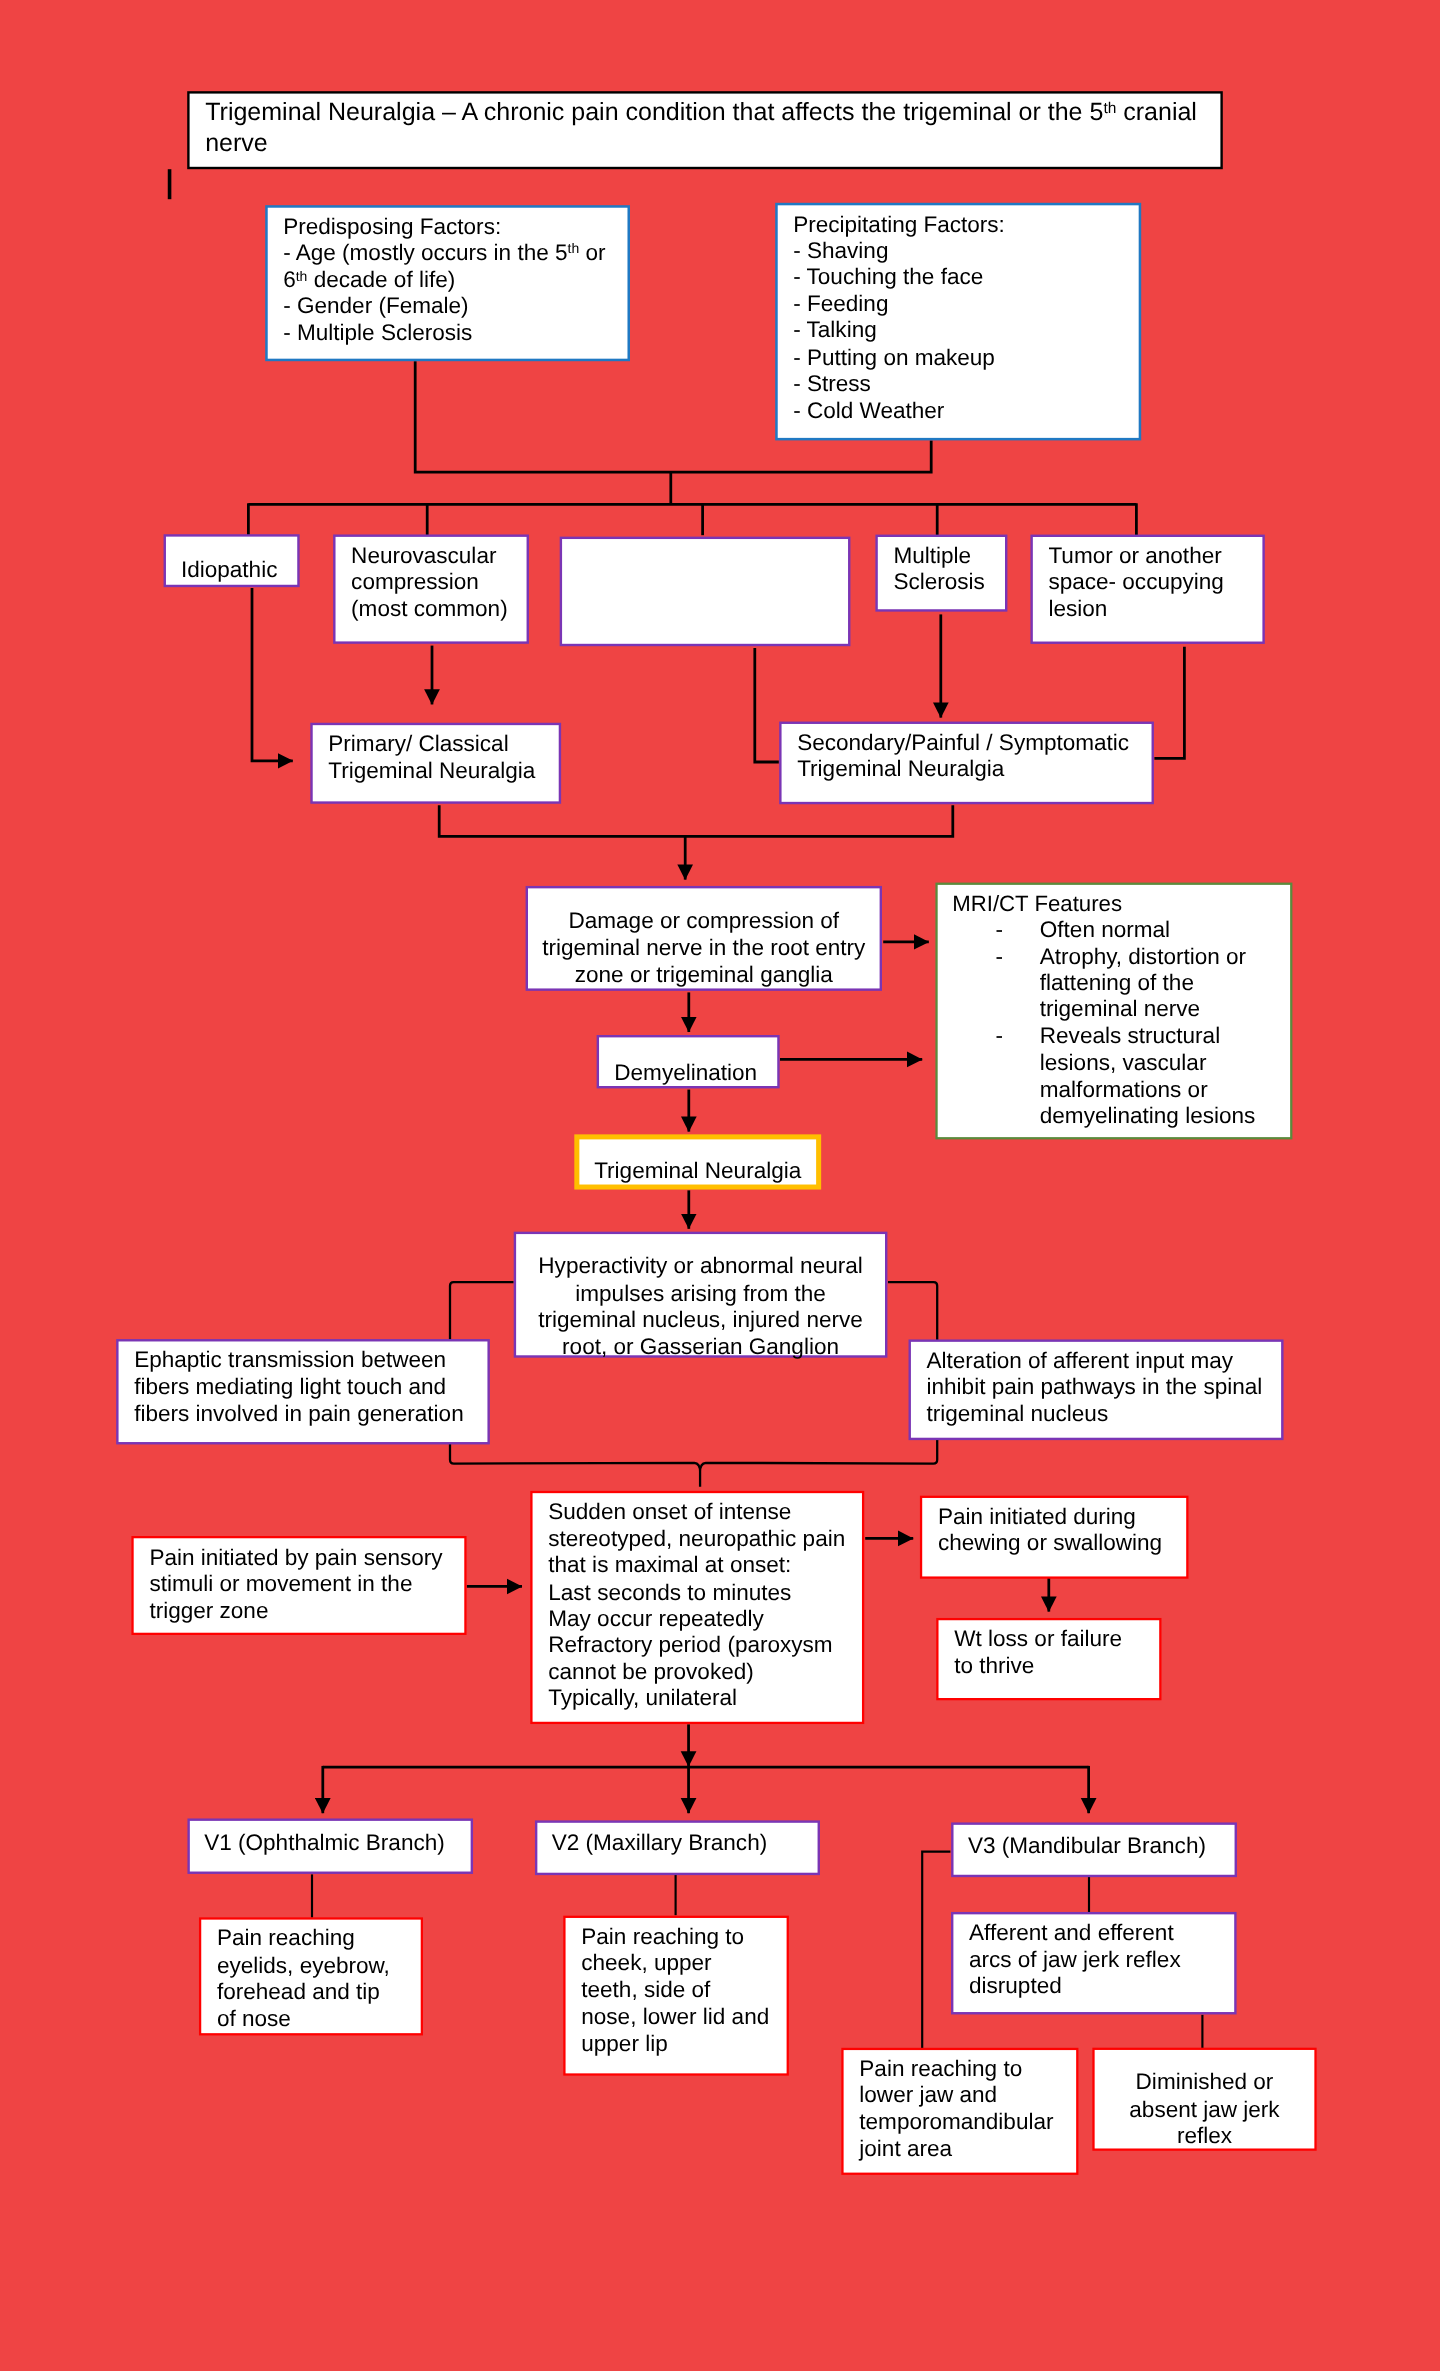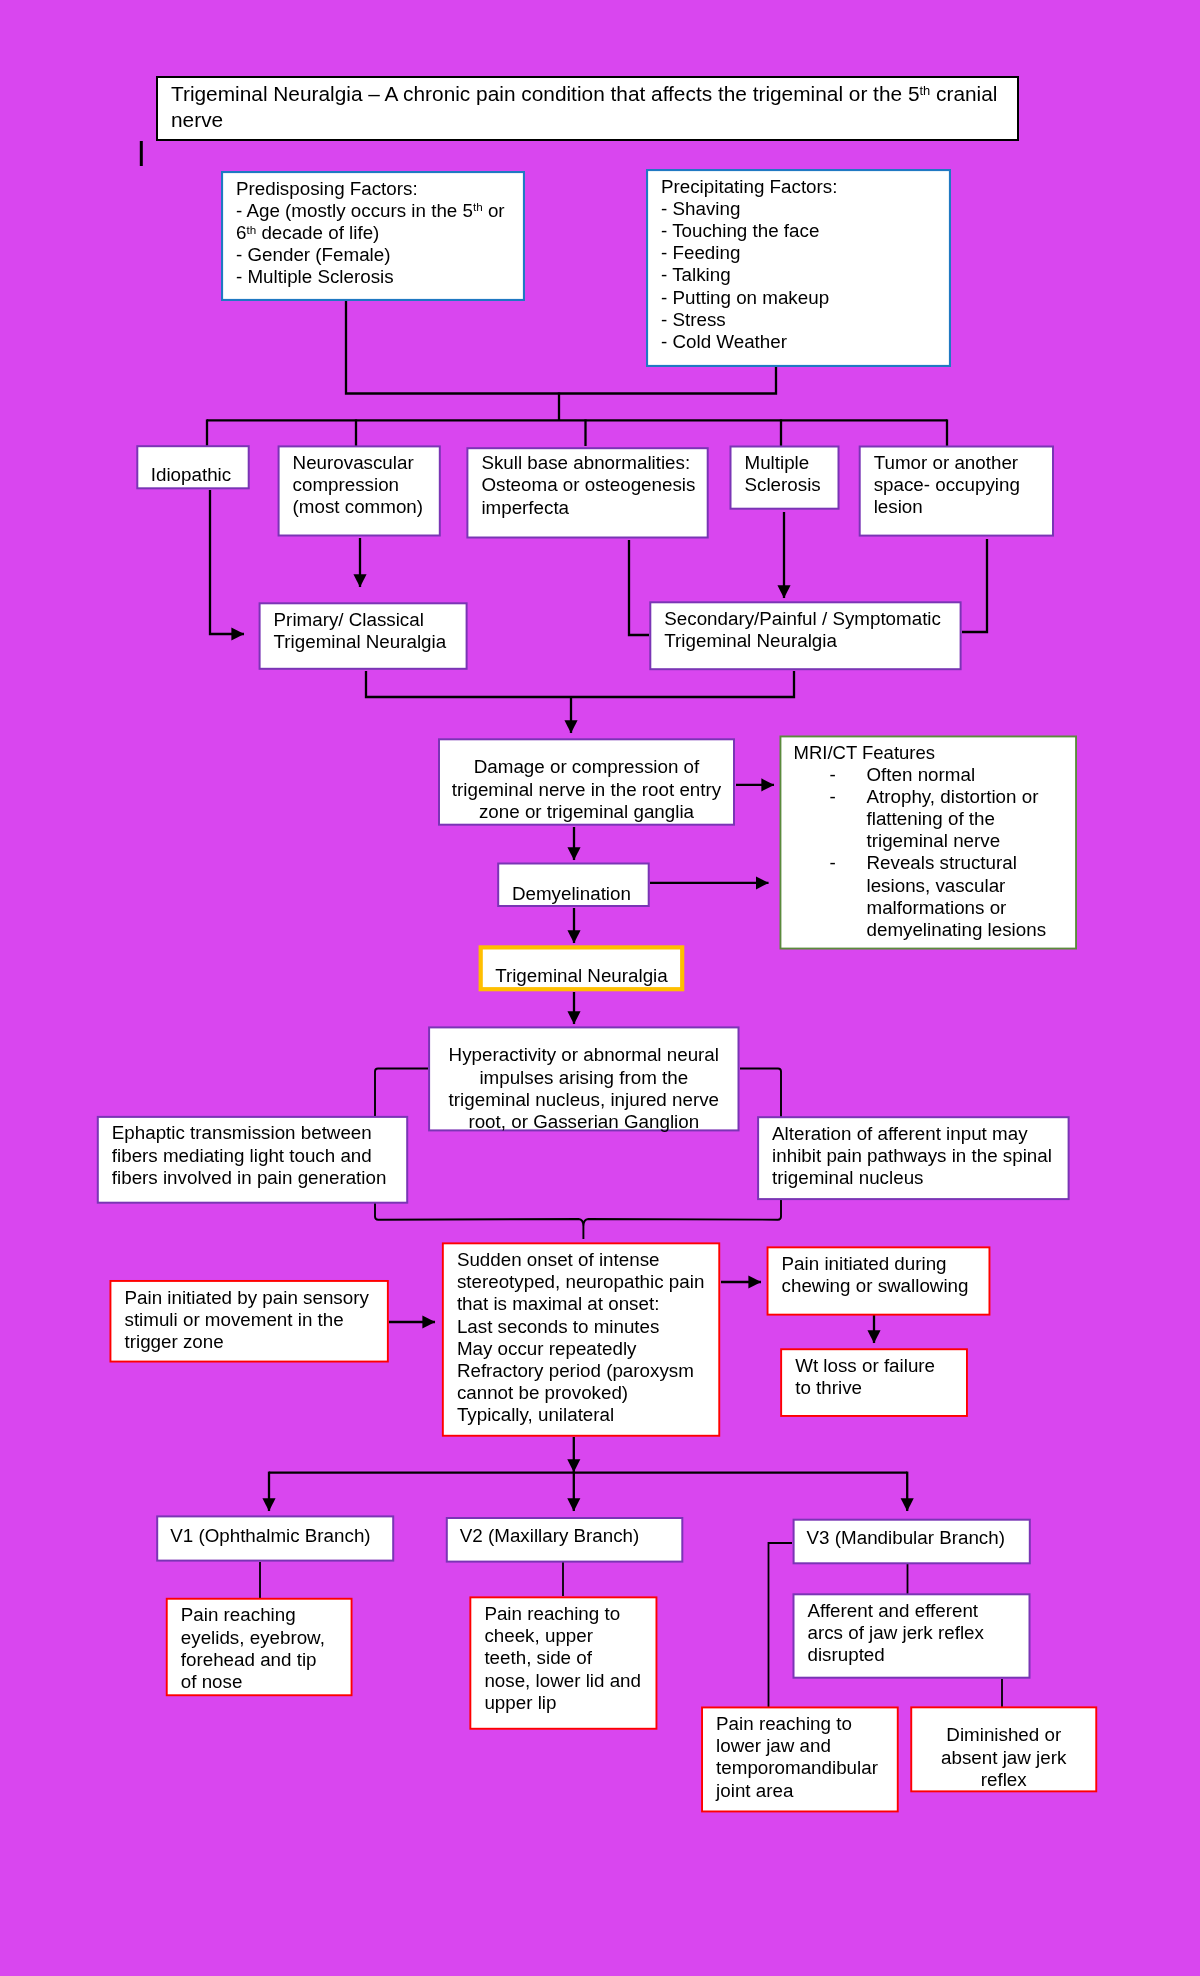--- a/index.html
+++ b/index.html
@@ -1,17 +1,17 @@
 <!DOCTYPE html>
 <html><head>
 <meta charset="utf-8">
 <title>Trigeminal Neuralgia flow chart</title>
 <style>
   html,body{margin:0;padding:0;background:#fff;}
-  #page{position:relative;width:1200px;height:1976px;background:#d946ef;
+  #page{position:relative;width:1200px;height:1976px;background:#ef4444;
         font-family:"Liberation Sans",sans-serif;color:#000;overflow:hidden;
         -webkit-font-smoothing:antialiased;}
   .node{transform:translateZ(0);}
   #frames,#wires{position:absolute;left:0;top:0;width:1200px;height:1976px;pointer-events:none;}
   .node{position:absolute;box-sizing:border-box;font-size:18.8px;line-height:22.2px;}
   .ctr{text-align:center;}
   .pad{padding:6.5px 0 0 15px;}
   .padc{padding:18px 4px 0 4px;}
   .padmri{padding:5px 0 0 14px;}
   .padtitle{padding:5px 0 0 15px;}
@@ -124,25 +124,20 @@
       <span class="ln">- Cold Weather</span>
     </div>
 <div class="node padc ctr" style="left:134.3px;top:446.2px;width:113.4px;height:44.1px">
       <span class="ln">Idiopathic</span>
     </div>
 <div class="node pad" style="left:277.6px;top:445.4px;width:163.2px;height:91.1px">
       <span class="ln">Neurovascular</span>
       <span class="ln">compression</span>
       <span class="ln">(most common)</span>
     </div>
-<div class="node pad" style="left:466.4px;top:445.7px;width:242.3px;height:91.3px">
-      <span class="ln">Skull base abnormalities:</span>
-      <span class="ln">Osteoma or osteogenesis</span>
-      <span class="ln">imperfecta</span>
-    </div>
 <div class="node pad" style="left:729.5px;top:445.5px;width:110px;height:64.2px">
       <span class="ln">Multiple</span>
       <span class="ln">Sclerosis</span>
     </div>
 <div class="node pad" style="left:858.7px;top:445.5px;width:195.3px;height:91.1px">
       <span class="ln">Tumor or another</span>
       <span class="ln">space- occupying</span>
       <span class="ln">lesion</span>
     </div>
 <div class="node pad" style="left:258.6px;top:602.3px;width:209px;height:67.5px">

